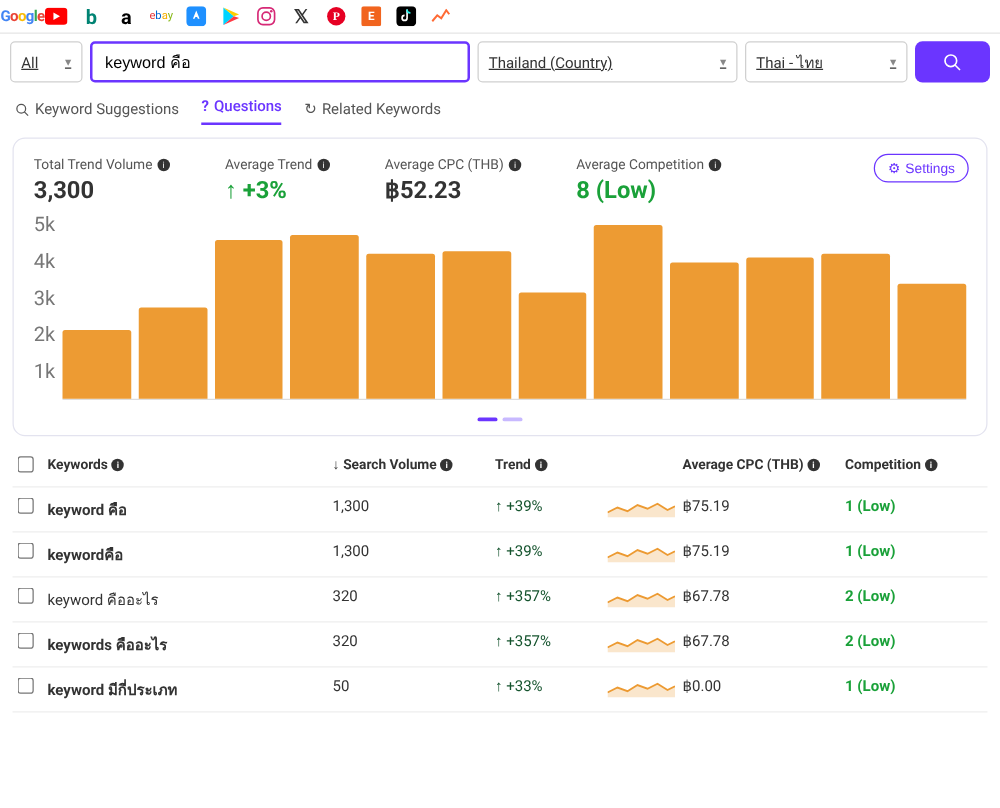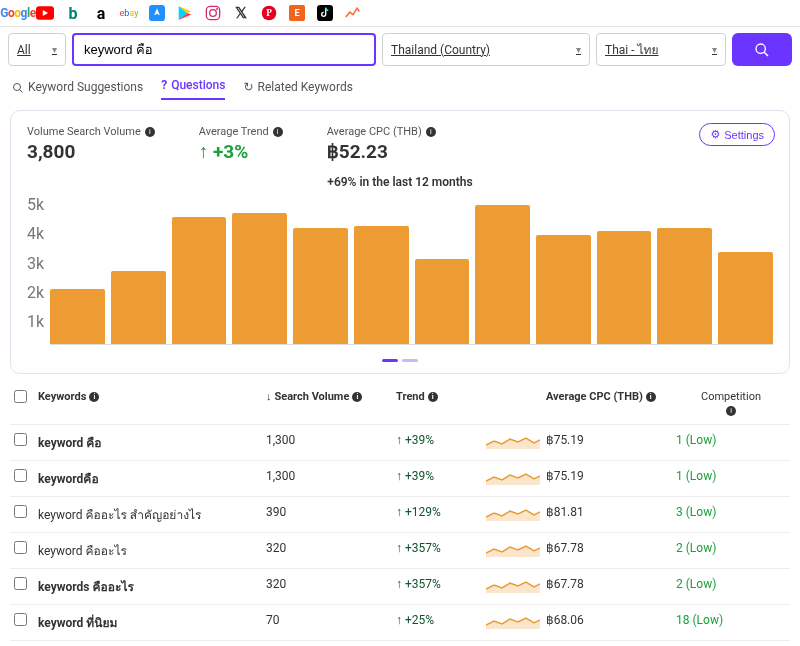--- a/index.html
+++ b/index.html
@@ -45,21 +45,21 @@
 
 .table { margin: 8px 10px; }
 .thead, .trow { display: flex; align-items: flex-start; padding: 8px 4px; border-bottom: 1px solid #eee; }
 .thead { font-weight: 700; font-size: 11px; }
 .col-chk { width: 24px; }
 .col-kw { flex: 1.6; }
 .col-sv { width: 130px; }
 .col-trend { width: 90px; color: #14532d; }
 .col-spark { width: 60px; }
 .col-cpc { width: 130px; }
-.col-comp { width: 110px; font-weight: 400; flex-direction: column; }
+.col-comp { width: 110px; font-weight: 700; }
 .col-kw.bold { font-weight: 700; }
 .spark svg { width: 54px; height: 16px; }
 .comp-low { color: #1aa139; }
 input[type=checkbox] { cursor: pointer; }
 .hdr-ico { display:inline-flex; align-items:center; gap:3px;}
 </style>
 </head>
 <body>
 
 <div class="toolbar">
@@ -174,42 +174,48 @@
 </div>
 
 <div class="panel">
   <button class="settings-btn">
       <span>⚙</span>
       <span>Settings</span>
     </button>
   <div class="stats">
     <div class="stat">
       <div class="lbl">
-          <span>Volume Search Volume</span>
+          <span>Total Trend Volume</span>
           <span class="info-dot">i</span>
         </div>
-      <div class="val">3,800</div>
+      <div class="val">3,300</div>
     </div>
     <div class="stat">
       <div class="lbl">
           <span>Average Trend</span>
           <span class="info-dot">i</span>
         </div>
       <div class="val green"><span>↑ </span><span>+3%</span></div>
     </div>
     <div class="stat">
       <div class="lbl">
           <span>Average CPC (THB)</span>
           <span class="info-dot">i</span>
         </div>
       <div class="val">฿52.23</div>
     </div>
+    <div class="stat">
+      <div class="lbl">
+          <span>Average Competition</span>
+          <span class="info-dot">i</span>
+        </div>
+      <div class="val green">8 (Low)</div>
+    </div>
   </div>
 
-  <div class="chart-title">+69% in the last 12 months</div>
   <div class="chart-wrap">
     <div class="ylabels" id="ylabels">
         <div>5k</div>
         <div>4k</div>
         <div>3k</div>
         <div>2k</div>
         <div>1k</div>
       </div>
     <div class="bars-area">
       <div class="bars" id="bars">
@@ -277,32 +283,20 @@
         <div class="col-trend"><span>↑</span> +39%</div>
         <div class="col-spark spark"><svg viewBox="0 0 54 16">
             <path d="M0 12 L8 8 L16 11 L24 6 L32 9 L40 5 L48 10 L54 7" stroke="#ed9b33" stroke-width="1.5" fill="none"></path>
             <path d="M0 12 L8 8 L16 11 L24 6 L32 9 L40 5 L48 10 L54 7 L54 16 L0 16 Z" fill="#ed9b33" opacity="0.25"></path>
           </svg></div>
         <div class="col-cpc">฿75.19</div>
         <div class="col-comp comp-low">1 (Low)</div>
       </div>
       <div class="trow">
         <div class="col-chk"><input type="checkbox" style=""></div>
-        <div class="col-kw">keyword คืออะไร สำคัญอย่างไร</div>
-        <div class="col-sv">390</div>
-        <div class="col-trend"><span>↑</span> +129%</div>
-        <div class="col-spark spark"><svg viewBox="0 0 54 16">
-            <path d="M0 12 L8 8 L16 11 L24 6 L32 9 L40 5 L48 10 L54 7" stroke="#ed9b33" stroke-width="1.5" fill="none"></path>
-            <path d="M0 12 L8 8 L16 11 L24 6 L32 9 L40 5 L48 10 L54 7 L54 16 L0 16 Z" fill="#ed9b33" opacity="0.25"></path>
-          </svg></div>
-        <div class="col-cpc">฿81.81</div>
-        <div class="col-comp comp-low">3 (Low)</div>
-      </div>
-      <div class="trow">
-        <div class="col-chk"><input type="checkbox" style=""></div>
         <div class="col-kw">keyword คืออะไร</div>
         <div class="col-sv">320</div>
         <div class="col-trend"><span>↑</span> +357%</div>
         <div class="col-spark spark"><svg viewBox="0 0 54 16">
             <path d="M0 12 L8 8 L16 11 L24 6 L32 9 L40 5 L48 10 L54 7" stroke="#ed9b33" stroke-width="1.5" fill="none"></path>
             <path d="M0 12 L8 8 L16 11 L24 6 L32 9 L40 5 L48 10 L54 7 L54 16 L0 16 Z" fill="#ed9b33" opacity="0.25"></path>
           </svg></div>
         <div class="col-cpc">฿67.78</div>
         <div class="col-comp comp-low">2 (Low)</div>
       </div>
@@ -313,32 +307,20 @@
         <div class="col-trend"><span>↑</span> +357%</div>
         <div class="col-spark spark"><svg viewBox="0 0 54 16">
             <path d="M0 12 L8 8 L16 11 L24 6 L32 9 L40 5 L48 10 L54 7" stroke="#ed9b33" stroke-width="1.5" fill="none"></path>
             <path d="M0 12 L8 8 L16 11 L24 6 L32 9 L40 5 L48 10 L54 7 L54 16 L0 16 Z" fill="#ed9b33" opacity="0.25"></path>
           </svg></div>
         <div class="col-cpc">฿67.78</div>
         <div class="col-comp comp-low">2 (Low)</div>
       </div>
       <div class="trow">
         <div class="col-chk"><input type="checkbox" style=""></div>
-        <div class="col-kw bold">keyword ที่นิยม</div>
-        <div class="col-sv">70</div>
-        <div class="col-trend"><span>↑</span> +25%</div>
-        <div class="col-spark spark"><svg viewBox="0 0 54 16">
-            <path d="M0 12 L8 8 L16 11 L24 6 L32 9 L40 5 L48 10 L54 7" stroke="#ed9b33" stroke-width="1.5" fill="none"></path>
-            <path d="M0 12 L8 8 L16 11 L24 6 L32 9 L40 5 L48 10 L54 7 L54 16 L0 16 Z" fill="#ed9b33" opacity="0.25"></path>
-          </svg></div>
-        <div class="col-cpc">฿68.06</div>
-        <div class="col-comp comp-low">18 (Low)</div>
-      </div>
-      <div class="trow">
-        <div class="col-chk"><input type="checkbox" style=""></div>
         <div class="col-kw bold">keyword มีกี่ประเภท</div>
         <div class="col-sv">50</div>
         <div class="col-trend"><span>↑</span> +33%</div>
         <div class="col-spark spark"><svg viewBox="0 0 54 16">
             <path d="M0 12 L8 8 L16 11 L24 6 L32 9 L40 5 L48 10 L54 7" stroke="#ed9b33" stroke-width="1.5" fill="none"></path>
             <path d="M0 12 L8 8 L16 11 L24 6 L32 9 L40 5 L48 10 L54 7 L54 16 L0 16 Z" fill="#ed9b33" opacity="0.25"></path>
           </svg></div>
         <div class="col-cpc">฿0.00</div>
         <div class="col-comp comp-low">1 (Low)</div>
       </div>

